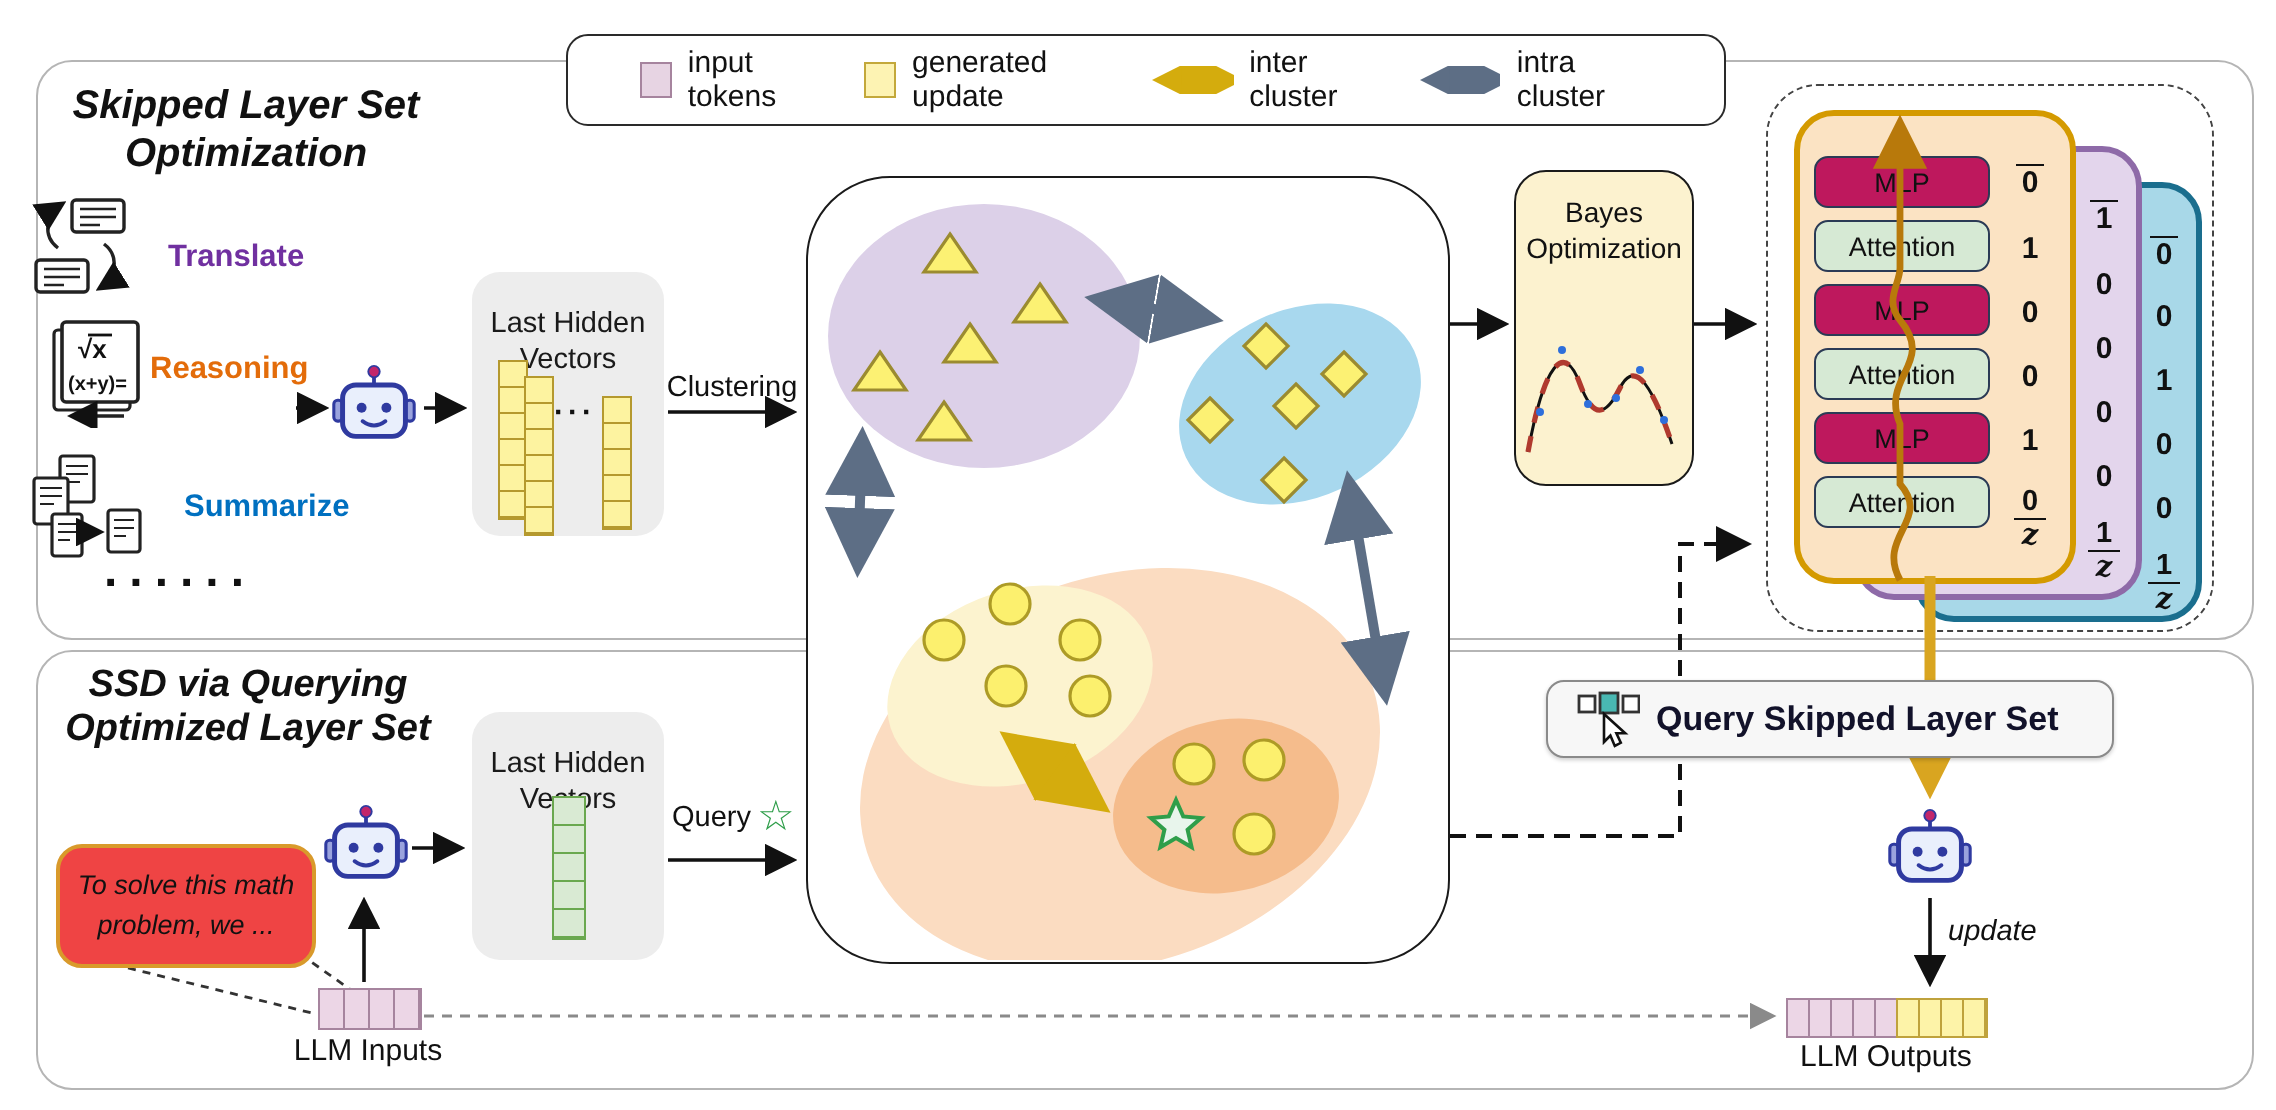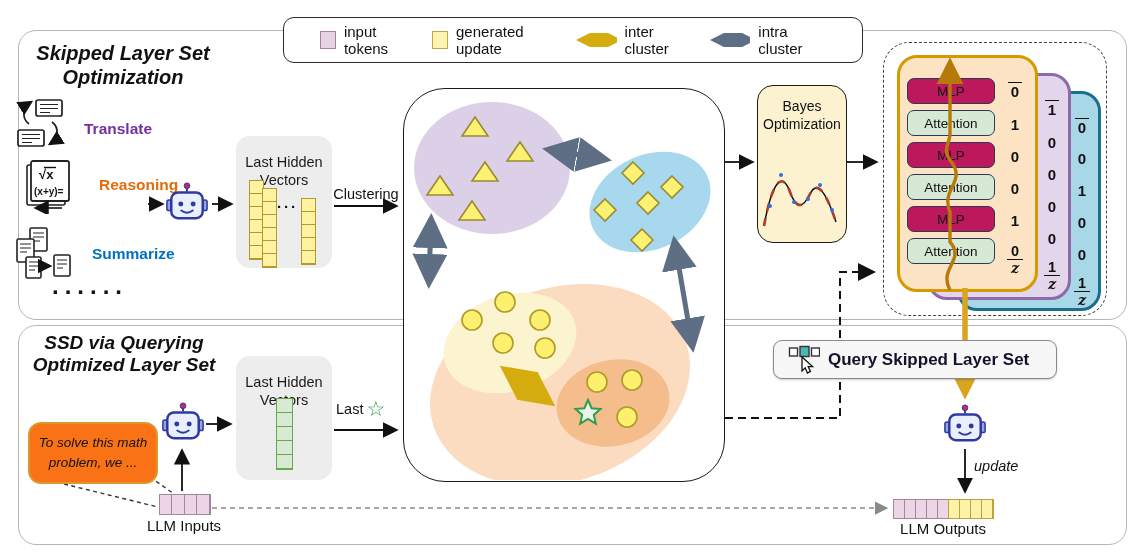--- a/index.html
+++ b/index.html
@@ -29,21 +29,21 @@
   .layer-row.mlp{background:#be185d;}
   .layer-row.attn{background:#d6e9d4;}
   .num{position:absolute;width:36px;text-align:center;font-size:15px;font-weight:600;color:#111;}
   .bar{display:inline-block;border-top:1.6px solid #111;padding:0 3px;line-height:1.15;}
   .frac{position:absolute;width:36px;text-align:center;font-size:14.5px;font-weight:600;line-height:1.05;color:#111;}
   .frac .fn{display:block;border-bottom:1.5px solid #111;padding:0 4px;width:max-content;margin:0 auto;}
   .frac .fd{display:block;font-style:italic;font-family:"DejaVu Serif",serif;}
   .query-btn{position:absolute;background:#f7f7f7;border:1.6px solid #8a8a8a;border-radius:9px;
              box-shadow:0 1px 2px rgba(0,0,0,.2);display:flex;align-items:center;gap:8px;padding:0 14px;}
   .query-btn .txt{font-weight:bold;font-size:17px;color:#12122a;}
-  .bubble{position:absolute;background:#f97316;border:2px solid #d99a2b;border-radius:13px;
+  .bubble{position:absolute;background:#ef4444;border:2px solid #d99a2b;border-radius:13px;
           font-style:italic;font-size:13.5px;text-align:center;line-height:1.5;color:#111;
           display:flex;flex-direction:column;justify-content:center;}
   .tok-row{position:absolute;border:1.2px solid #a6849e;background:#ecd6e6;}
   .tok-row.pink{background-image:repeating-linear-gradient(90deg,transparent 0 11.3px,#a6849e 11.3px 12.5px);}
   .tok-row.pink2{background-image:repeating-linear-gradient(90deg,transparent 0 10px,#a6849e 10px 11px);}
   .tok-row.yellow2{background:#fdf3a8;border-color:#bfa23c;
           background-image:repeating-linear-gradient(90deg,transparent 0 10px,#bfa23c 10px 11px);}
   .legend{position:absolute;background:#fff;border:1.7px solid #2a2a2a;border-radius:11px;
           display:flex;align-items:center;gap:18px;padding:0 36px;}
   .legend .item{display:flex;align-items:center;gap:8px;font-size:15px;color:#111;}
@@ -133,21 +133,21 @@
   <div class="abs task-label" style="left:84px;top:120px;color:#7030A0">Translate</div>
 
   <svg class="abs" style="left:22px;top:158px" width="56" height="56">
     <rect x="5" y="7" width="38" height="40" rx="2" fill="#fff" stroke="#222" stroke-width="1.6"></rect>
     <rect x="9" y="3" width="38" height="40" rx="2" fill="#fff" stroke="#222" stroke-width="1.8"></rect>
     <text x="17" y="21" font-size="13" font-weight="bold" fill="#111">√x</text>
     <line x1="22" y1="9.5" x2="34" y2="9.5" stroke="#111" stroke-width="1.4"></line>
     <text x="12" y="37" font-size="10" font-weight="bold" fill="#111">(x+y)=</text>
     <line x1="40" y1="50" x2="14" y2="50" stroke="#222" stroke-width="1.7" marker-end="url(#mk-black)"></line>
   </svg>
-  <div class="abs task-label" style="left:99px;top:176px;color:#E36C0A">Reasoning</div>
+  <div class="abs task-label" style="left:75px;top:176px;color:#E36C0A">Reasoning</div>
 
   <svg class="abs" style="left:14px;top:226px" width="62" height="58">
     <rect x="16" y="2" width="17" height="23" rx="1.5" fill="#fff" stroke="#222" stroke-width="1.6"></rect>
     <path d="M19,7h11M19,11h11M19,15h7" stroke="#222" stroke-width="1.1"></path>
     <rect x="3" y="13" width="17" height="23" rx="1.5" fill="#fff" stroke="#222" stroke-width="1.6"></rect>
     <path d="M6,18h11M6,22h11M6,26h7" stroke="#222" stroke-width="1.1"></path>
     <rect x="12" y="31" width="15" height="21" rx="1.5" fill="#fff" stroke="#222" stroke-width="1.6"></rect>
     <path d="M15,36h9M15,40h9M15,44h6" stroke="#222" stroke-width="1.1"></path>
     <line x1="30" y1="40" x2="36" y2="40" stroke="#222" stroke-width="1.6" marker-end="url(#mk-black)"></line>
     <rect x="40" y="29" width="16" height="21" rx="1.5" fill="#fff" stroke="#222" stroke-width="1.6"></rect>
@@ -326,21 +326,21 @@
 
   <div class="lhv-box" style="left:236px;top:356px;width:96px;height:124px;">
     <div class="lhv-title">
       <div>Last Hidden</div>
       <div>Vectors</div>
     </div>
   </div>
   <div class="vec-col green" style="left:276px;top:398px;width:15px;height:70px;"></div>
 
   <div class="abs" style="left:336px;top:398px;display:flex;align-items:center;gap:3px;">
-    <span class="small-label">Last</span>
+    <span class="small-label">Query</span>
     <span style="color:#2f9e4a;font-size:21px;line-height:1;">☆</span>
   </div>
 
   <svg class="abs" style="left:944px;top:404px" width="42" height="40">
       <use href="#robot"></use>
     </svg>
   <div class="abs update-label" style="left:974px;top:458px;">update</div>
 
   <div class="tok-row pink" style="left:159px;top:494px;width:50px;height:19px;"></div>
   <div class="abs llm-label" style="left:138px;top:517px;width:92px;text-align:center;">LLM Inputs</div>

